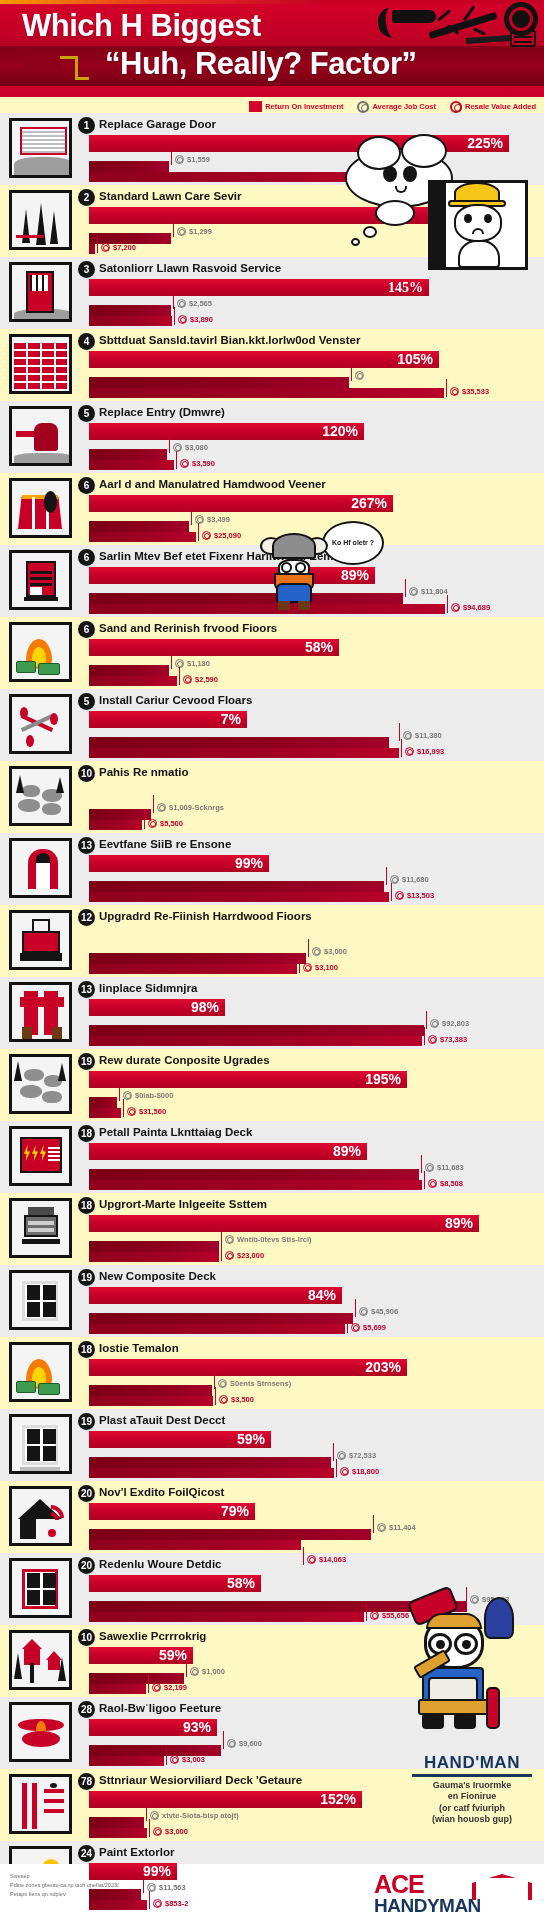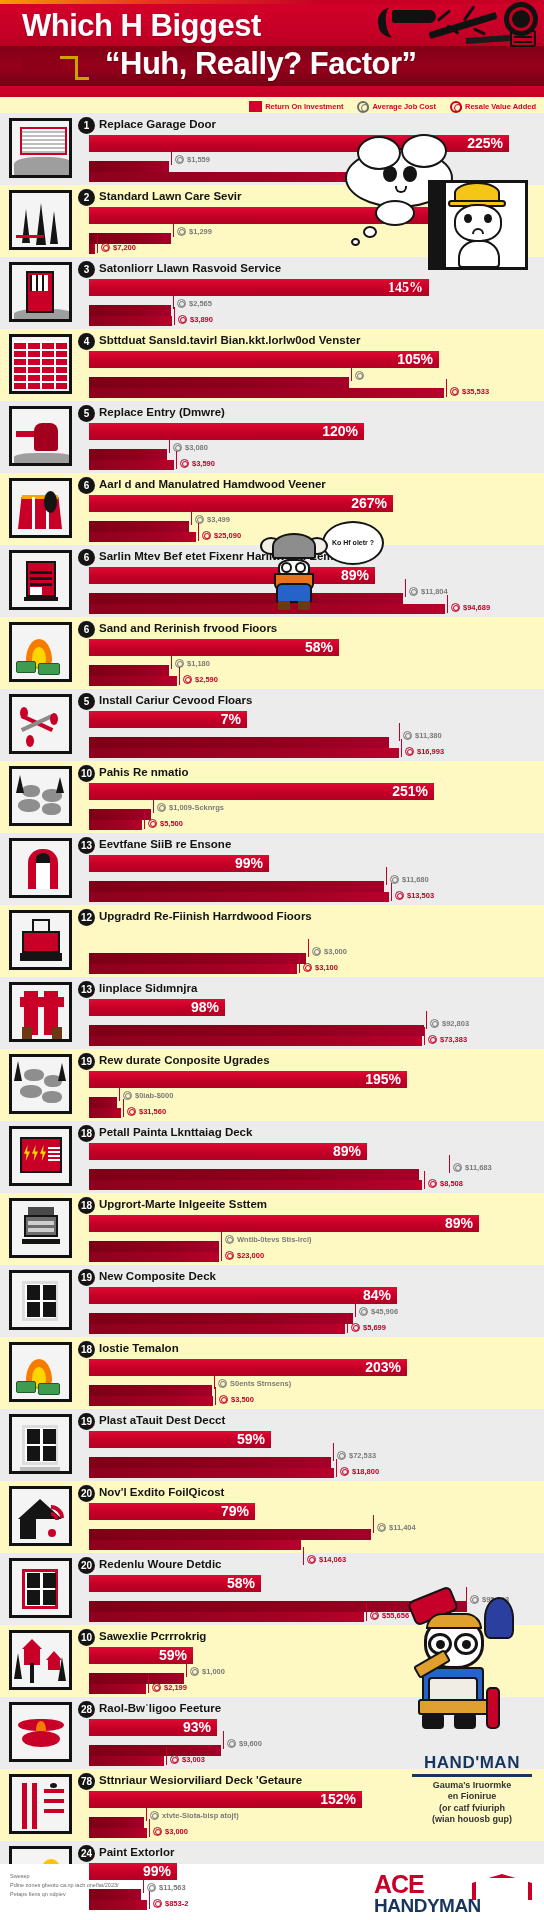--- a/index.html
+++ b/index.html
@@ -549,23 +549,20 @@
         <div class="thumb">
           <div class="pg pg-stone" style="left:10px;top:16px;width:18px;height:12px;"></div>
           <div class="pg pg-stone" style="left:30px;top:20px;width:20px;height:13px;"></div>
           <div class="pg pg-stone" style="left:6px;top:30px;width:22px;height:13px;"></div>
           <div class="pg pg-stone" style="left:30px;top:34px;width:19px;height:12px;"></div>
           <div class="pg pg-grass" style="left:4px;top:6px;border-bottom-width:18px;"></div>
           <div class="pg pg-grass" style="left:44px;top:8px;border-bottom-width:16px;"></div>
         </div>
         <div class="badge">10</div>
         <div class="proj-name">Pahis Re nmatio</div>
-        <div class="bar-roi" style="width:345px;">
-          <span class="bar-roi-label">251%</span>
-        </div>
         <div class="bar-cost" style="width:62px;"></div>
         <div class="bar-resale" style="width:53px;"></div>
         <div class="tag tag-cost" style="left:157px; top:42px;">
           <span class="tick"></span>
           <span class="coin"></span>
           <span>$1,009-Scknrgs</span>
         </div>
         <div class="tag tag-resale" style="left:148px; top:58px;">
           <span class="tick"></span>
           <span class="coin red"></span>
@@ -678,21 +675,21 @@
           <div class="pg pg-bolt" style="left:28px;top:16px;"></div>
           <div class="pg" style="left:36px;top:16px;width:12px;height:16px;background:repeating-linear-gradient(0deg,#fff 0,#fff 2px,#c80028 2px,#c80028 4px);"></div>
         </div>
         <div class="badge">18</div>
         <div class="proj-name">Petall Painta Lknttaiag Deck</div>
         <div class="bar-roi" style="width:278px;">
           <span class="bar-roi-label">89%</span>
         </div>
         <div class="bar-cost" style="width:330px;"></div>
         <div class="bar-resale" style="width:333px;"></div>
-        <div class="tag tag-cost" style="left:425px; top:42px;margin-left:28px;">
+        <div class="tag tag-cost" style="left:425px; top:42px;">
           <span class="tick"></span>
           <span class="coin"></span>
           <span>$11,683</span>
         </div>
         <div class="tag tag-resale" style="left:428px; top:58px;">
           <span class="tick"></span>
           <span class="coin red"></span>
           <span>$8,508</span>
         </div>
       </div>
@@ -725,21 +722,21 @@
       <div class="row alt">
         <div class="thumb">
           <div class="pg pg-window"></div>
           <div class="pg pg-pane" style="left:15px;top:12px;"></div>
           <div class="pg pg-pane" style="left:31px;top:12px;"></div>
           <div class="pg pg-pane" style="left:15px;top:29px;"></div>
           <div class="pg pg-pane" style="left:31px;top:29px;"></div>
         </div>
         <div class="badge">19</div>
         <div class="proj-name">New Composite Deck</div>
-        <div class="bar-roi" style="width:308px;">
+        <div class="bar-roi" style="width:253px;">
           <span class="bar-roi-label">84%</span>
         </div>
         <div class="bar-cost" style="width:264px;"></div>
         <div class="bar-resale" style="width:256px;"></div>
         <div class="tag tag-cost" style="left:359px; top:42px;">
           <span class="tick"></span>
           <span class="coin"></span>
           <span>$45,906</span>
         </div>
         <div class="tag tag-resale" style="left:351px; top:58px;">

